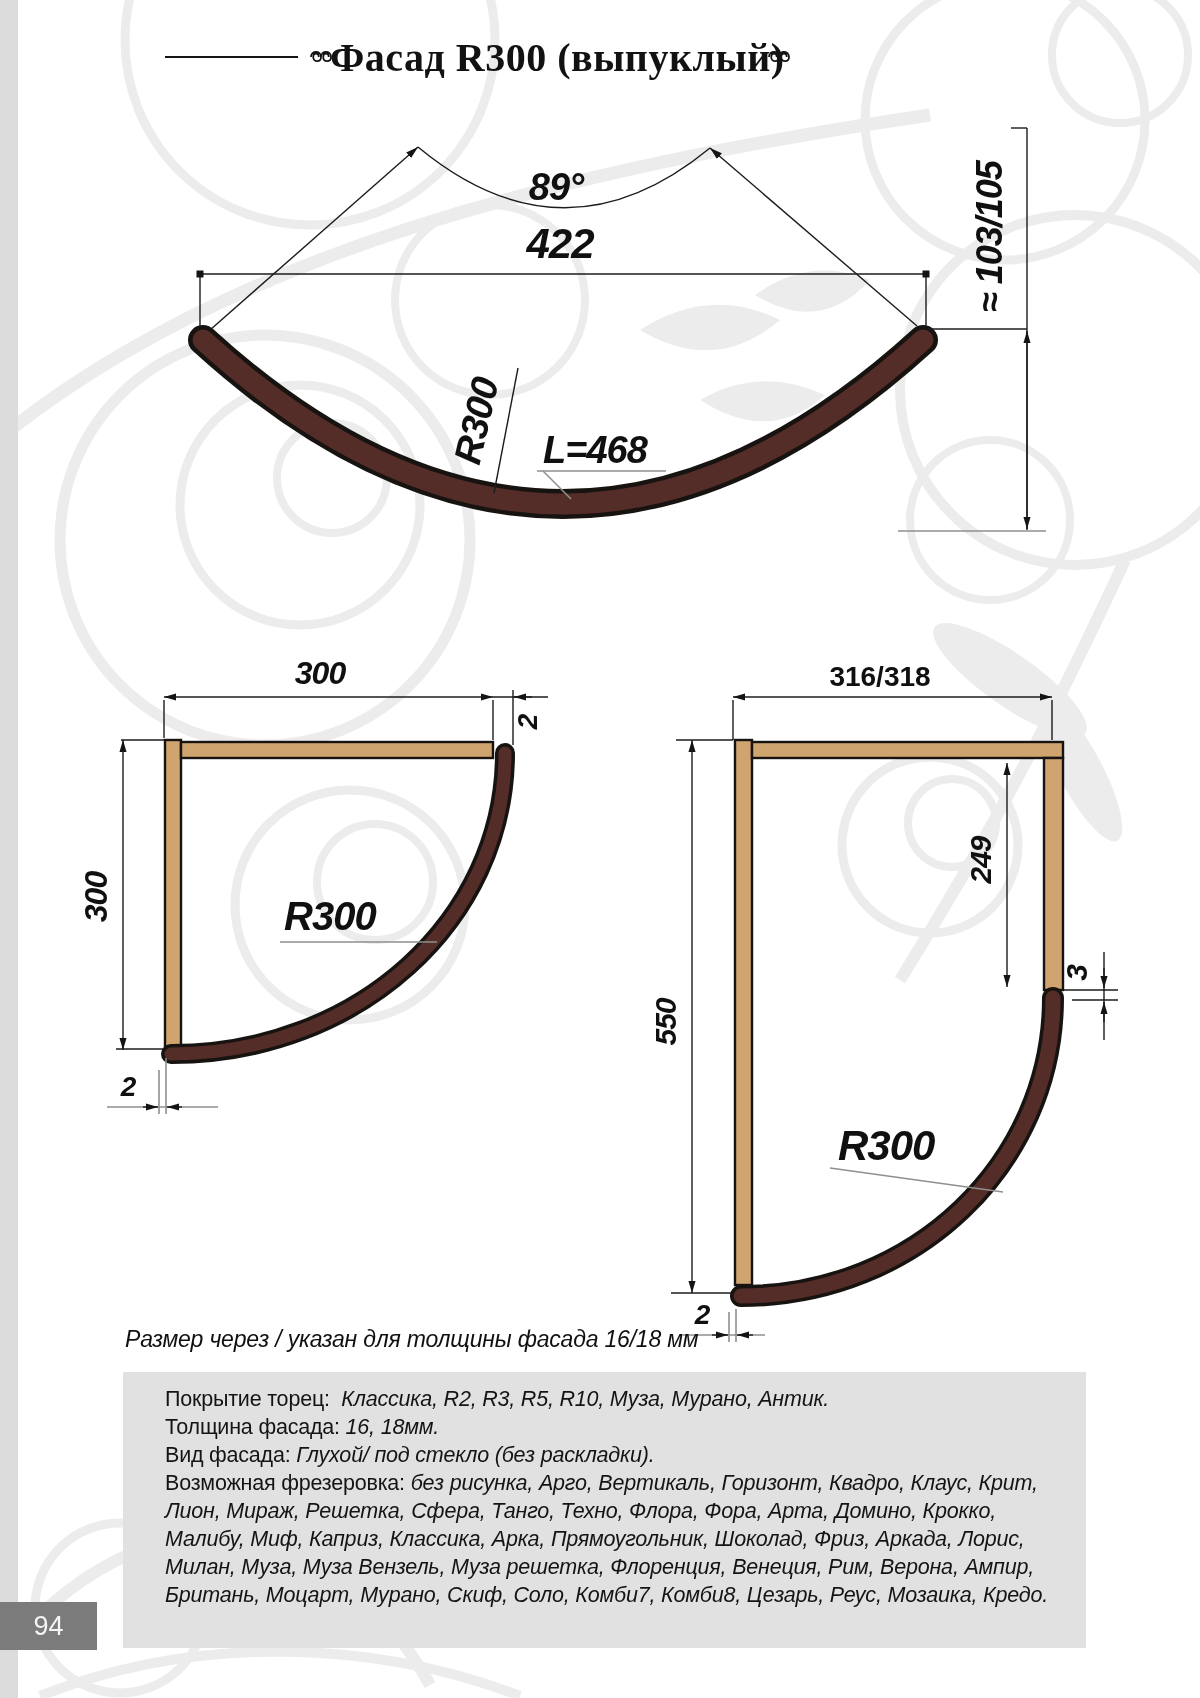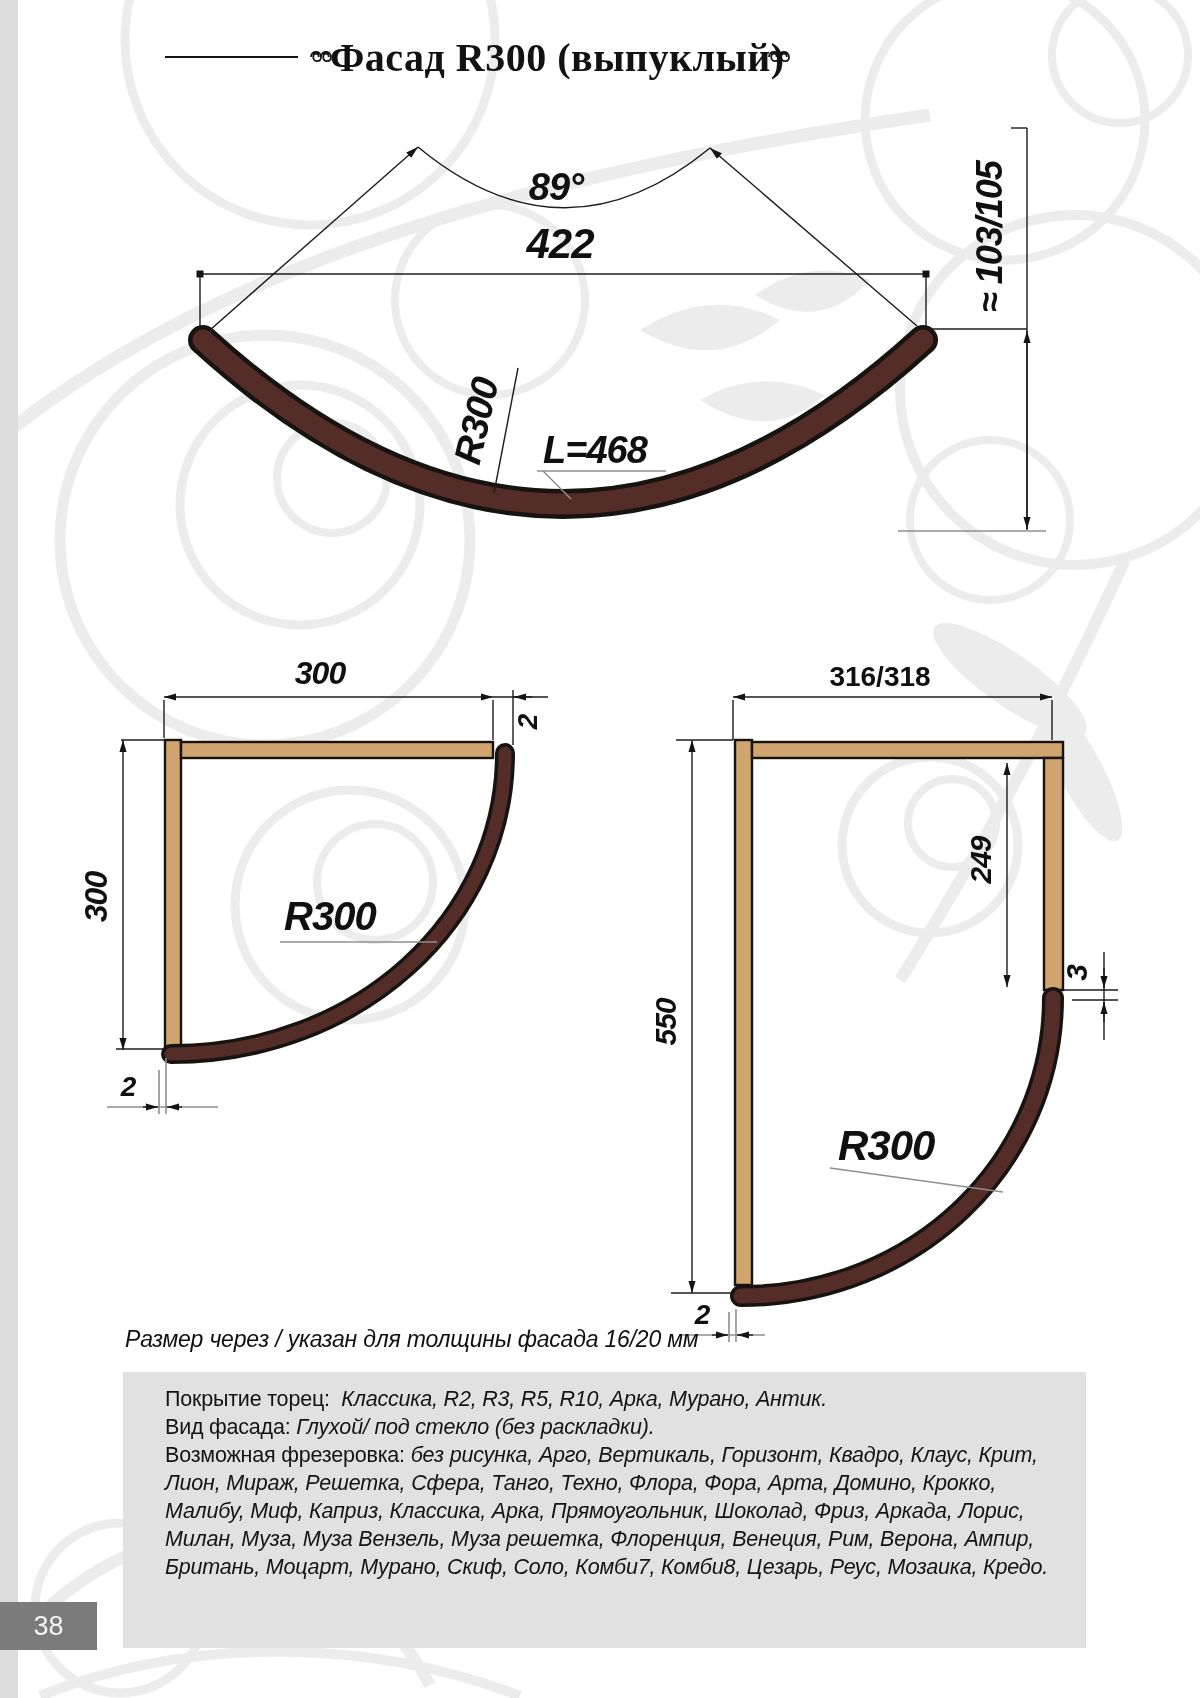--- a/index.html
+++ b/index.html
@@ -192,23 +192,24 @@
   <div class="title-line"></div>
   <svg class="orn-glyph" style="left:302px" width="38" height="20" viewBox="0 0 20 18">
     <path d="M1,9 C1,3 10,3 10,9 C10,14 3,14 3,9 C3,5 8,5 8,9 M10,9 C10,3 19,3 19,9 C19,14 12,14 12,9 C12,5 17,5 17,9" stroke="#141414" fill="none" stroke-width="1.6"></path>
   </svg>
   <div id="page-title">Фасад R300 (выпуклый)</div>
   <svg class="orn-glyph" style="left:760px" width="38" height="20" viewBox="0 0 20 18">
     <path d="M1,9 C1,3 10,3 10,9 C10,14 3,14 3,9 C3,5 8,5 8,9 M10,9 C10,3 19,3 19,9 C19,14 12,14 12,9 C12,5 17,5 17,9" stroke="#141414" fill="none" stroke-width="1.6"></path>
   </svg>
 
 
-  <div id="note">Размер через / указан для толщины фасада 16/20 мм</div>
+  <div id="note">Размер через / указан для толщины фасада 16/18 мм</div>
 
   <div id="specs-box">
-    <p><span class="spec-label">Покрытие торец:</span>&nbsp; <span class="spec-value">Классика, R2, R3, R5, R10, Арка, Мурано, Антик.</span></p>
+    <p><span class="spec-label">Покрытие торец:</span>&nbsp; <span class="spec-value">Классика, R2, R3, R5, R10, Муза, Мурано, Антик.</span></p>
+    <p><span class="spec-label">Толщина фасада:</span> <span class="spec-value">16, 18мм.</span></p>
     <p><span class="spec-label">Вид фасада:</span> <span class="spec-value">Глухой/ под стекло (без раскладки).</span></p>
     <p><span class="spec-label">Возможная фрезеровка:</span> <span class="spec-value">без рисунка, Арго, Вертикаль, Горизонт, Квадро, Клаус, Крит, Лион, Мираж, Решетка, Сфера, Танго, Техно, Флора, Фора, Арта, Домино, Крокко, Малибу, Миф, Каприз, Классика, Арка, Прямоугольник, Шоколад, Фриз, Аркада, Лорис, Милан, Муза, Муза Вензель, Муза решетка, Флоренция, Венеция, Рим, Верона, Ампир, Британь, Моцарт, Мурано, Скиф, Соло, Комби7, Комби8, Цезарь, Реус, Мозаика, Кредо.</span></p>
   </div>
 
-  <div id="page-tab">38</div>
+  <div id="page-tab">94</div>
 
 </div>
 
 </body></html>

